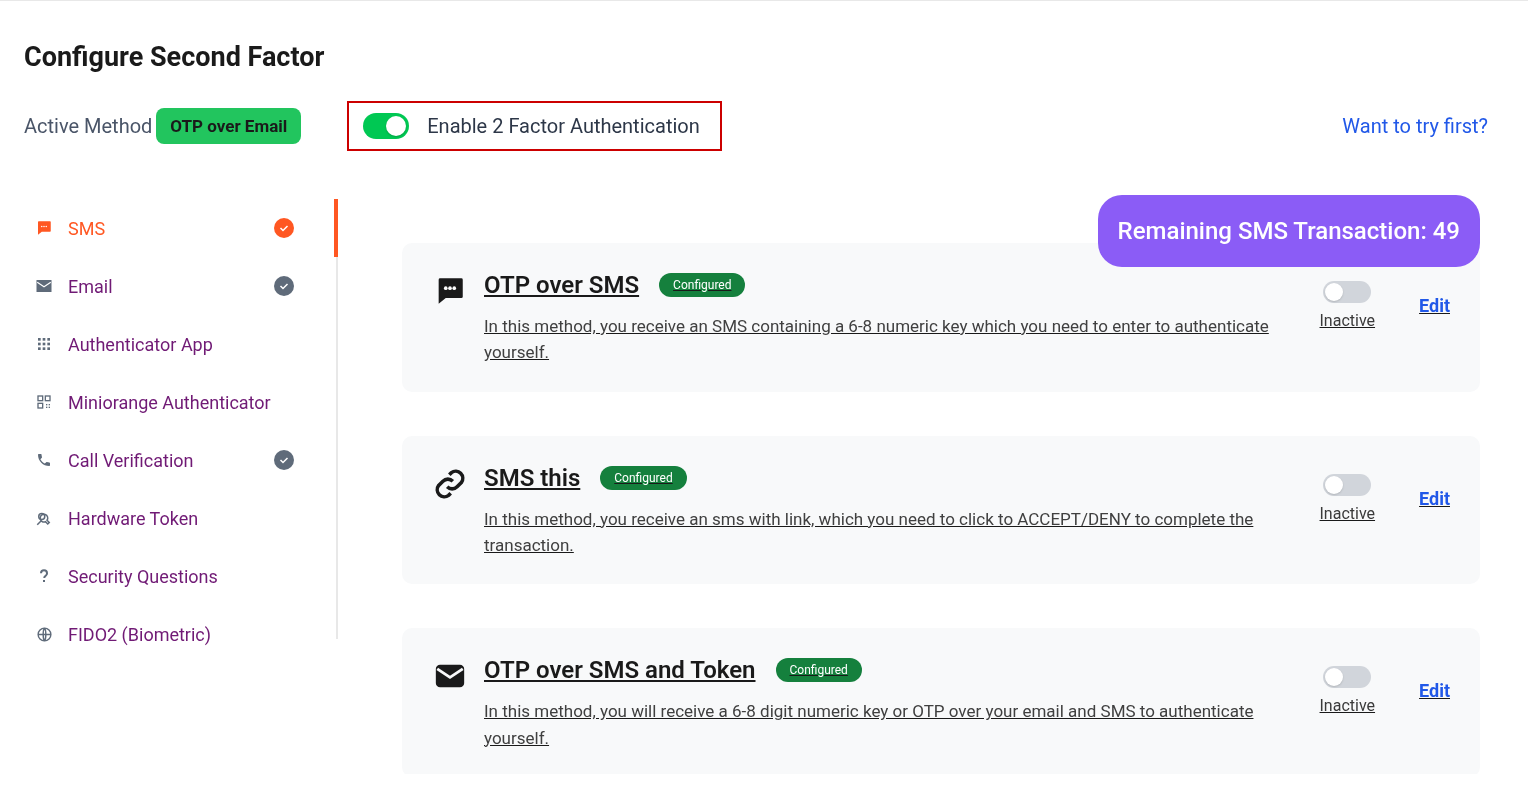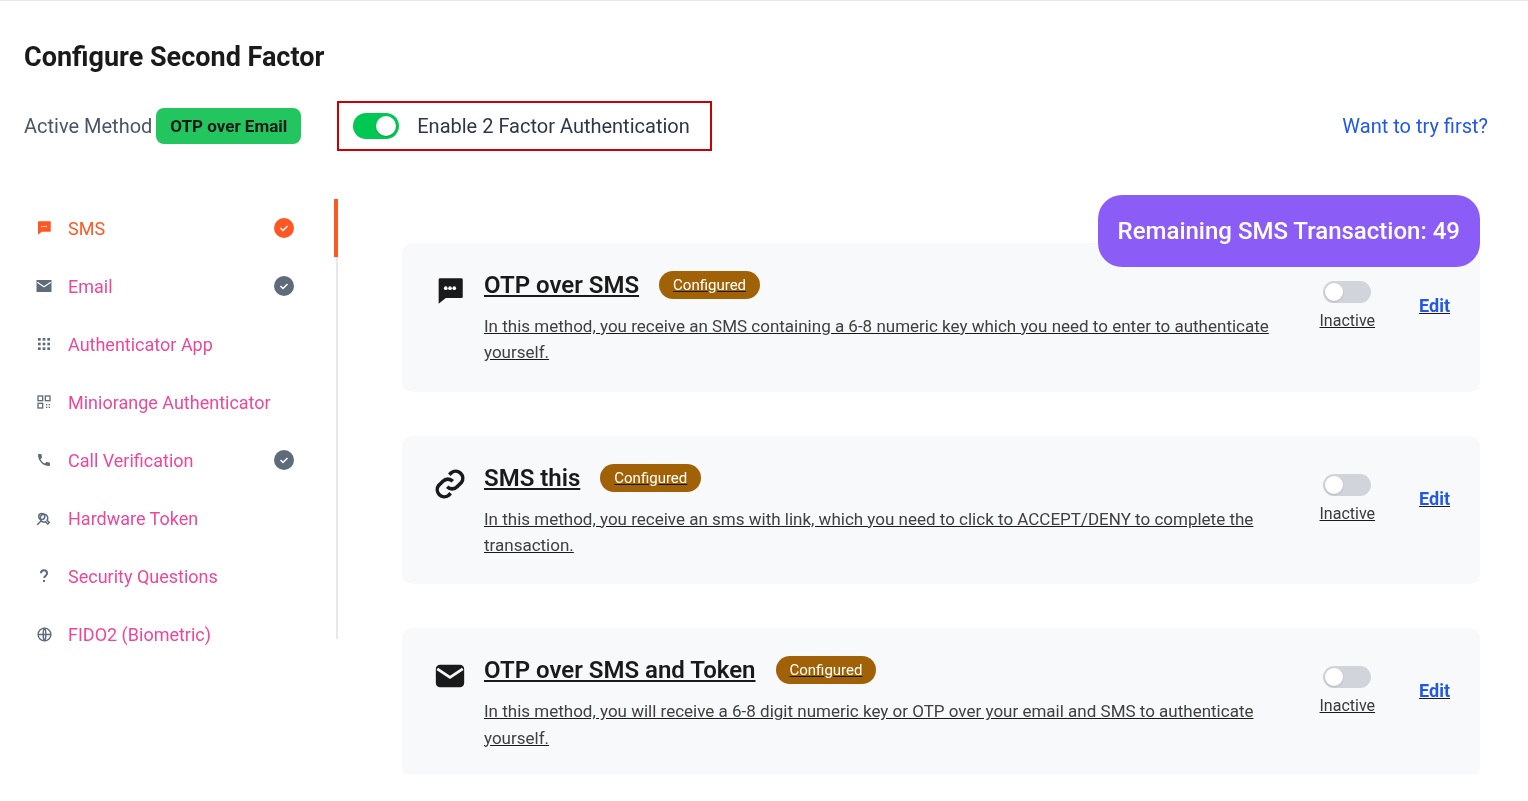--- a/index.html
+++ b/index.html
@@ -2,45 +2,45 @@
 <html><head>
 <meta charset="utf-8">
 <style>
 * { box-sizing: border-box; margin: 0; padding: 0; }
 body { font-family: -apple-system, BlinkMacSystemFont, 'Segoe UI', Roboto, Arial, sans-serif; background: #fff; color: #1a1a1a; }
 .container { width: 1528px; height: 774px; position: relative; padding-top: 8px; border-top: 1px solid #e8e8e8; }
 .page-title { font-size: 27px; font-weight: 700; color: #1a1a1a; margin: 32px 0 0 24px; }
 .header-row { display: flex; align-items: center; margin: 28px 0 0 24px; position: relative; }
 .active-method-label { font-size: 20px; color: #4a5568; margin-right: 4px; }
 .active-method-badge { background: #22c55e; color: #1a1a1a; font-weight: 700; font-size: 17px; padding: 8px 14px; border-radius: 8px; }
-.enable-box { border: 2.5px solid #cc0000; padding: 10px 20px 10px 14px; margin-left: 36px; display: flex; align-items: center; gap: 18px; }
+.enable-box { border: 2.5px solid #cc0000; padding: 10px 20px 10px 14px; margin-left: 46px; display: flex; align-items: center; gap: 18px; }
 .toggle-on { width: 46px; height: 26px; background: #00c853; border-radius: 26px; position: relative; display: inline-block; }
 .toggle-on::after { content: ""; position: absolute; width: 20px; height: 20px; background: #fff; border-radius: 50%; top: 3px; right: 3px; box-shadow: 0 1px 2px rgba(0,0,0,0.2); }
 .enable-text { font-size: 20px; color: #2d3748; }
 .try-link { position: absolute; right: 40px; font-size: 20px; color: #2158e8; text-decoration: none; }
 .body-row { display: flex; margin-top: 48px; }
 .sidebar { width: 330px; padding-left: 34px; position: relative; }
 .side-divider { position: absolute; right: -8px; top: 0; width: 2px; height: 440px; background: #e8e8e8; }
 .side-accent { position: absolute; right: -8px; top: 0; width: 4px; height: 58px; background: #ff5722; }
-.side-item { display: flex; align-items: center; height: 58px; font-size: 18px; color: #ec4899; cursor: pointer; position: relative; }
+.side-item { display: flex; align-items: center; height: 58px; font-size: 18px; color: #701a75; cursor: pointer; position: relative; }
 .side-item.active { color: #ff5722; }
 .side-icon { width: 20px; height: 20px; margin-right: 14px; display: inline-flex; align-items: center; justify-content: center; }
 .side-check { position: absolute; right: 36px; width: 20px; height: 20px; border-radius: 50%; display: flex; align-items: center; justify-content: center; }
 .side-check.orange { background: #ff5722; }
 .side-check.gray { background: #5f6b7a; }
 .side-check svg { width: 12px; height: 12px; }
 .main { flex: 1; padding: 0 48px 0 72px; position: relative; }
 .sms-badge { position: absolute; right: 48px; top: -4px; background: #8b5cf6; color: #fff; font-size: 24px; font-weight: 500; padding: 22px 20px; border-radius: 24px; }
 .card { background: #f8f9fa; border-radius: 10px; padding: 28px 30px 26px 30px; margin-top: 44px; display: flex; align-items: flex-start; gap: 16px; text-decoration: underline; }
 .card:first-of-type { margin-top: 44px; }
 .card-icon { width: 36px; height: 36px; flex-shrink: 0; display: flex; align-items: center; justify-content: center; margin-top: 2px; }
 .card-body { flex: 1; }
 .card-head { display: flex; align-items: center; gap: 20px; margin-bottom: 14px; }
 .card-title { font-size: 24px; font-weight: 600; color: #1a1a1a; }
-.configured-pill { background: #a16207; color: #fff; font-size: 15px; padding: 5px 14px; border-radius: 18px; }
+.configured-pill { background: #15803d; color: #fff; font-size: 12px; padding: 5px 14px; border-radius: 18px; }
 .card-desc { font-size: 17px; color: #404040; line-height: 1.55; max-width: 820px; }
 .card-right { display: flex; align-items: center; gap: 44px; margin-top: 10px; }
 .toggle-status { text-align: center; }
 .toggle-off { width: 48px; height: 22px; background: #d1d5db; border-radius: 22px; position: relative; display: inline-block; }
 .toggle-off::after { content: ""; position: absolute; width: 18px; height: 18px; background: #fff; border-radius: 50%; top: 2px; left: 2px; box-shadow: 0 1px 2px rgba(0,0,0,0.15); }
 .status-text { font-size: 16px; color: #3a3a3a; margin-top: 4px; }
 .edit-link { color: #2158e8; font-weight: 700; font-size: 18px; text-decoration: none; }
 </style>
 </head>
 <body>

